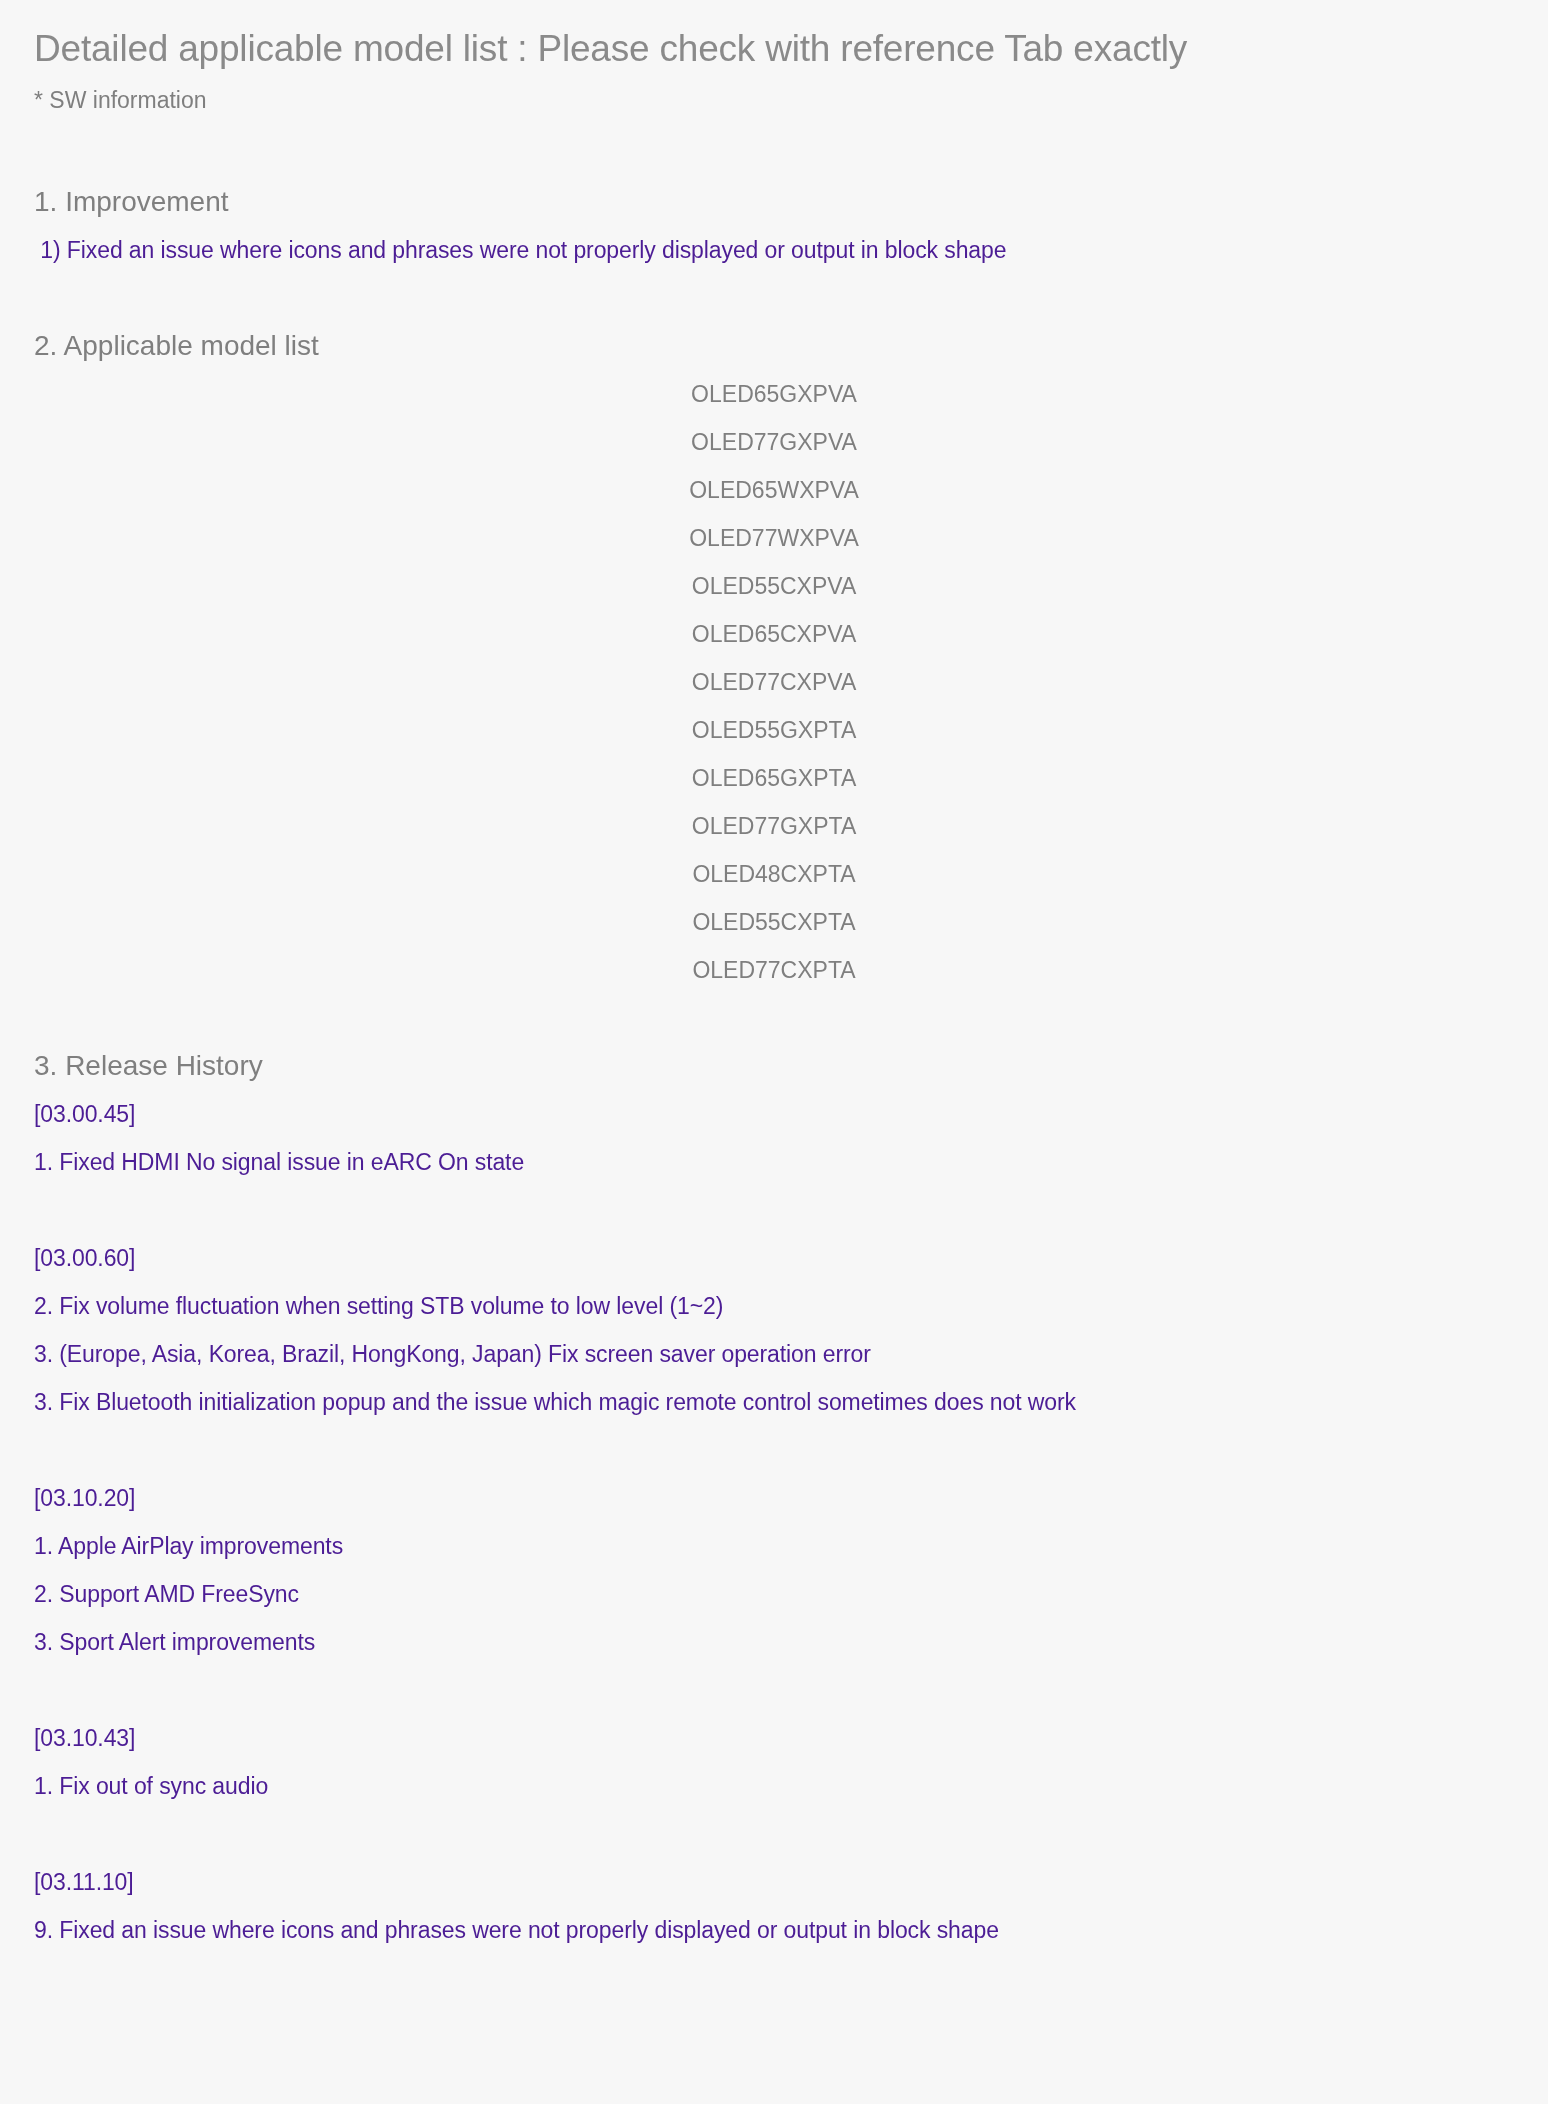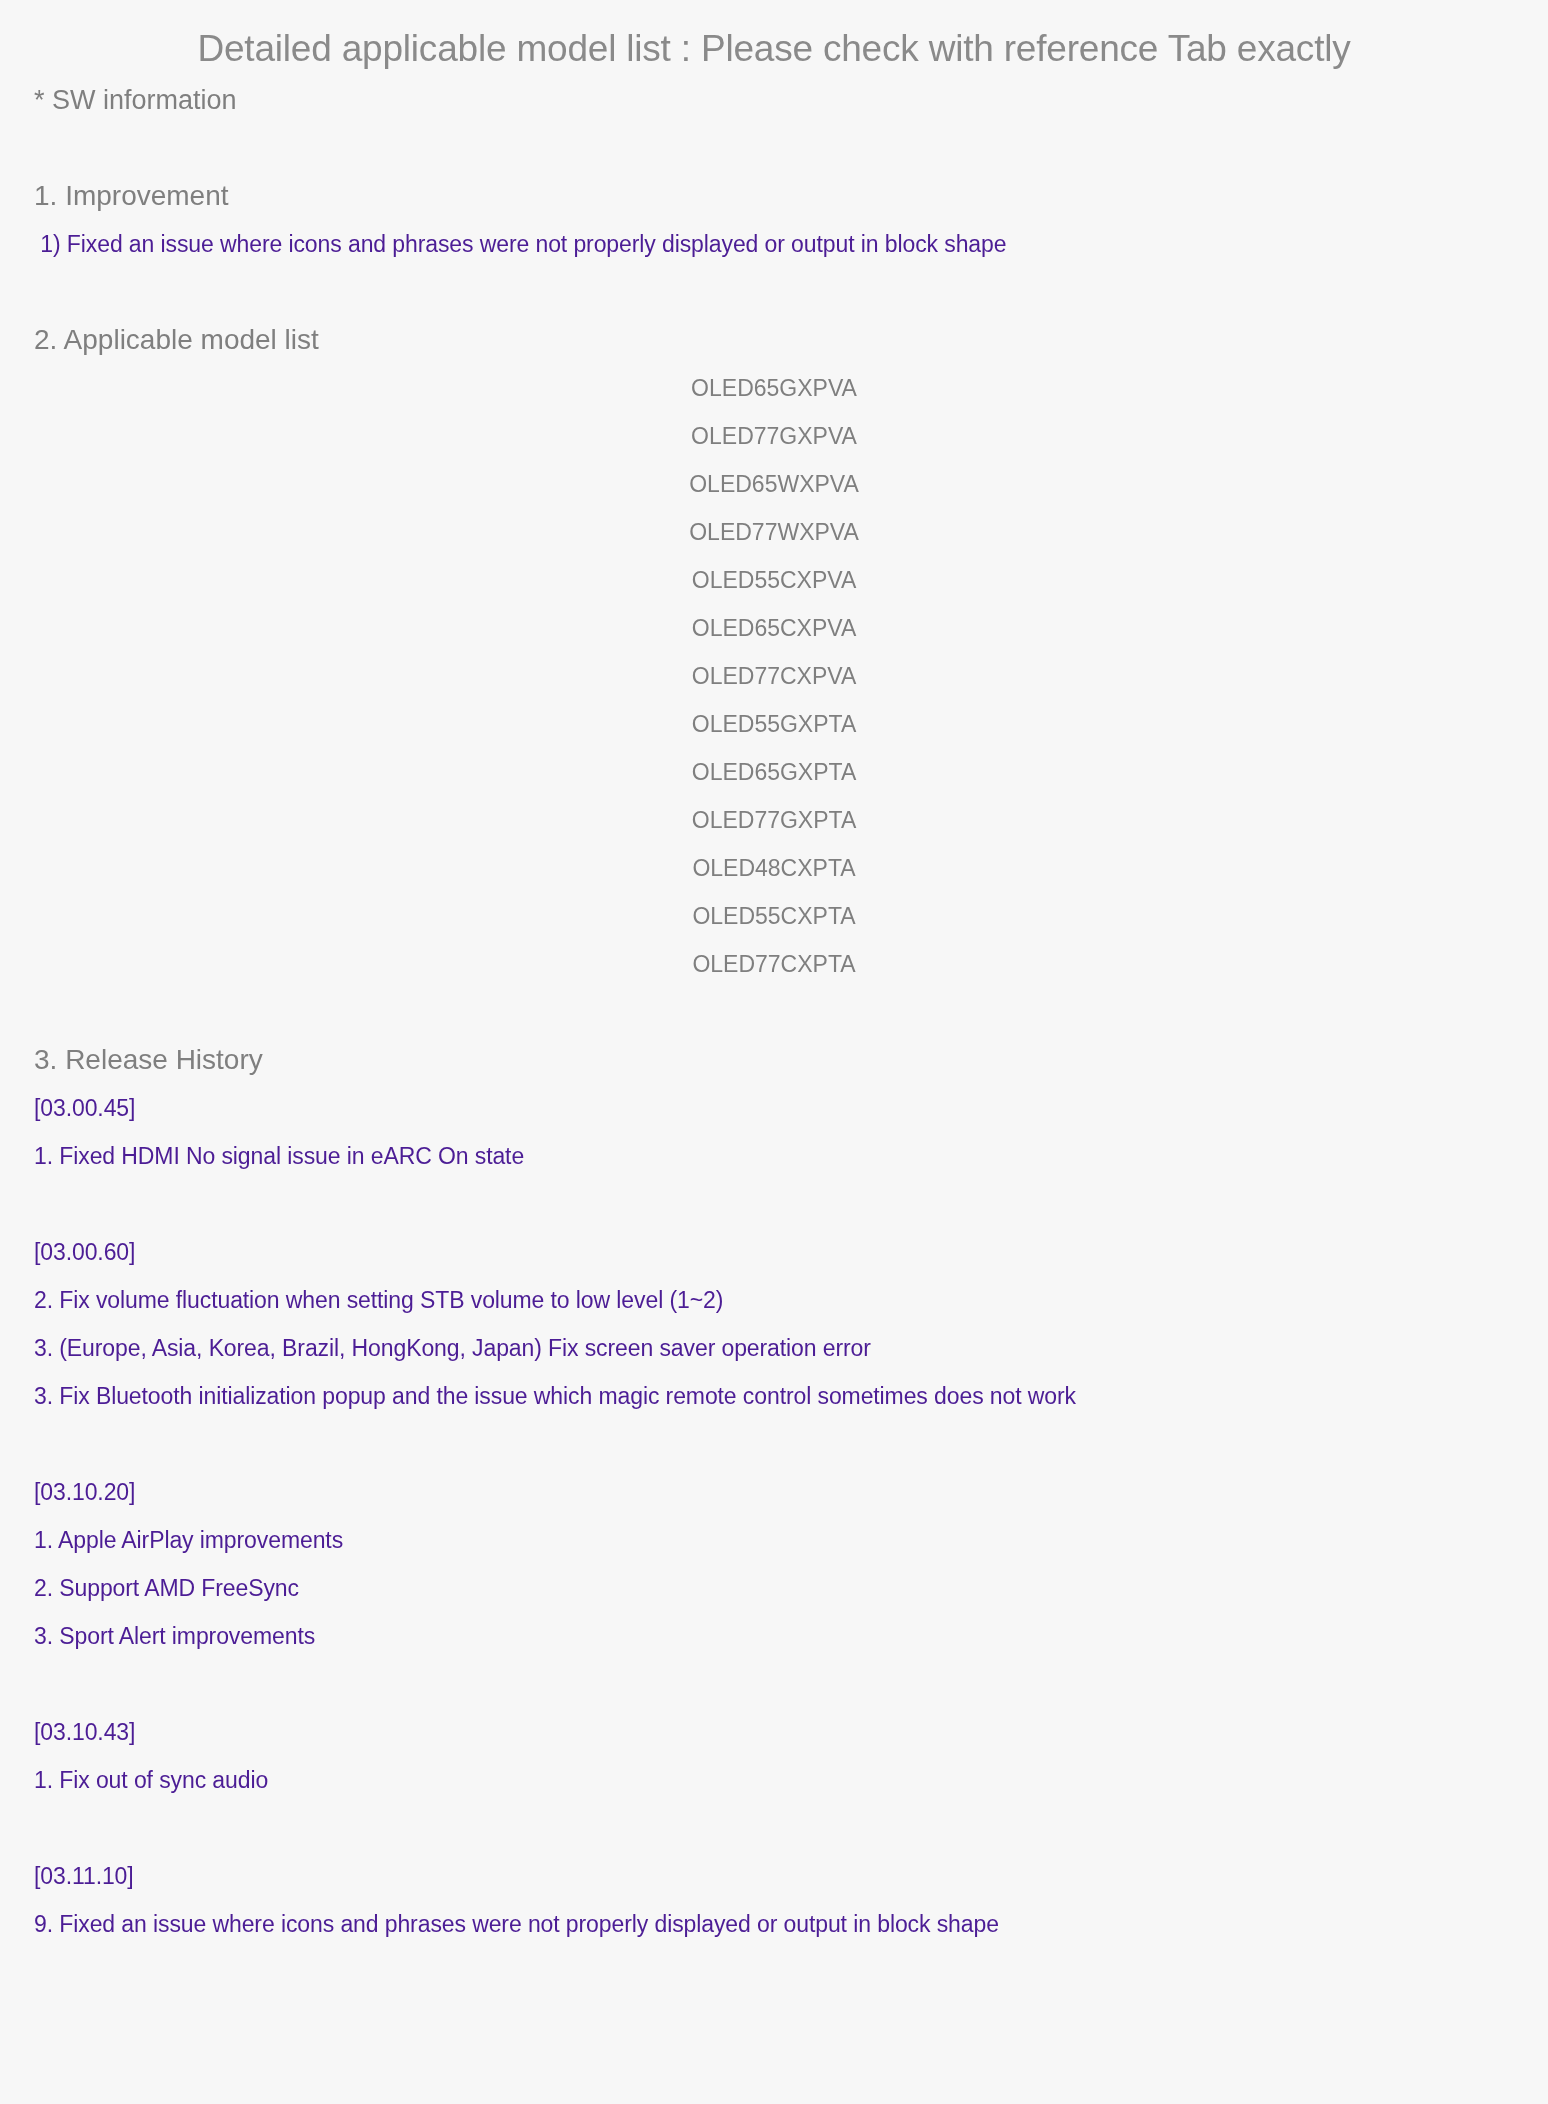--- a/index.html
+++ b/index.html
@@ -18,21 +18,20 @@
     padding: 26px 34px 40px 34px;
     box-sizing: border-box;
   }
   .doc-title {
     font-size: 37px;
     font-weight: 400;
     color: #8a8a8a;
     line-height: 1.25;
     margin: 0 0 10px 0;
     letter-spacing: -0.2px;
-    text-align: center;
   }
   .line {
     font-size: 23px;
     line-height: 48px;
     color: #4c1d95;
     white-space: pre-wrap;
     letter-spacing: -0.1px;
   }
   .spacer {
     height: 48px;
@@ -42,24 +41,24 @@
     line-height: 48px;
     color: #7f7f7f;
   }
   .model {
     font-size: 23px;
     line-height: 48px;
     color: #7f7f7f;
     text-align: center;
   }
   .sw-info {
-    font-size: 27px;
+    font-size: 23px;
     line-height: 36px;
     color: #7f7f7f;
-    margin-bottom: 6px;
+    margin-bottom: 12px;
   }
   .block { margin: 0; padding: 0; }
 </style>
 </head>
 <body>
 
 <div class="page">
 
   <h1 class="doc-title">Detailed applicable model list : Please check with reference Tab exactly</h1>
 

